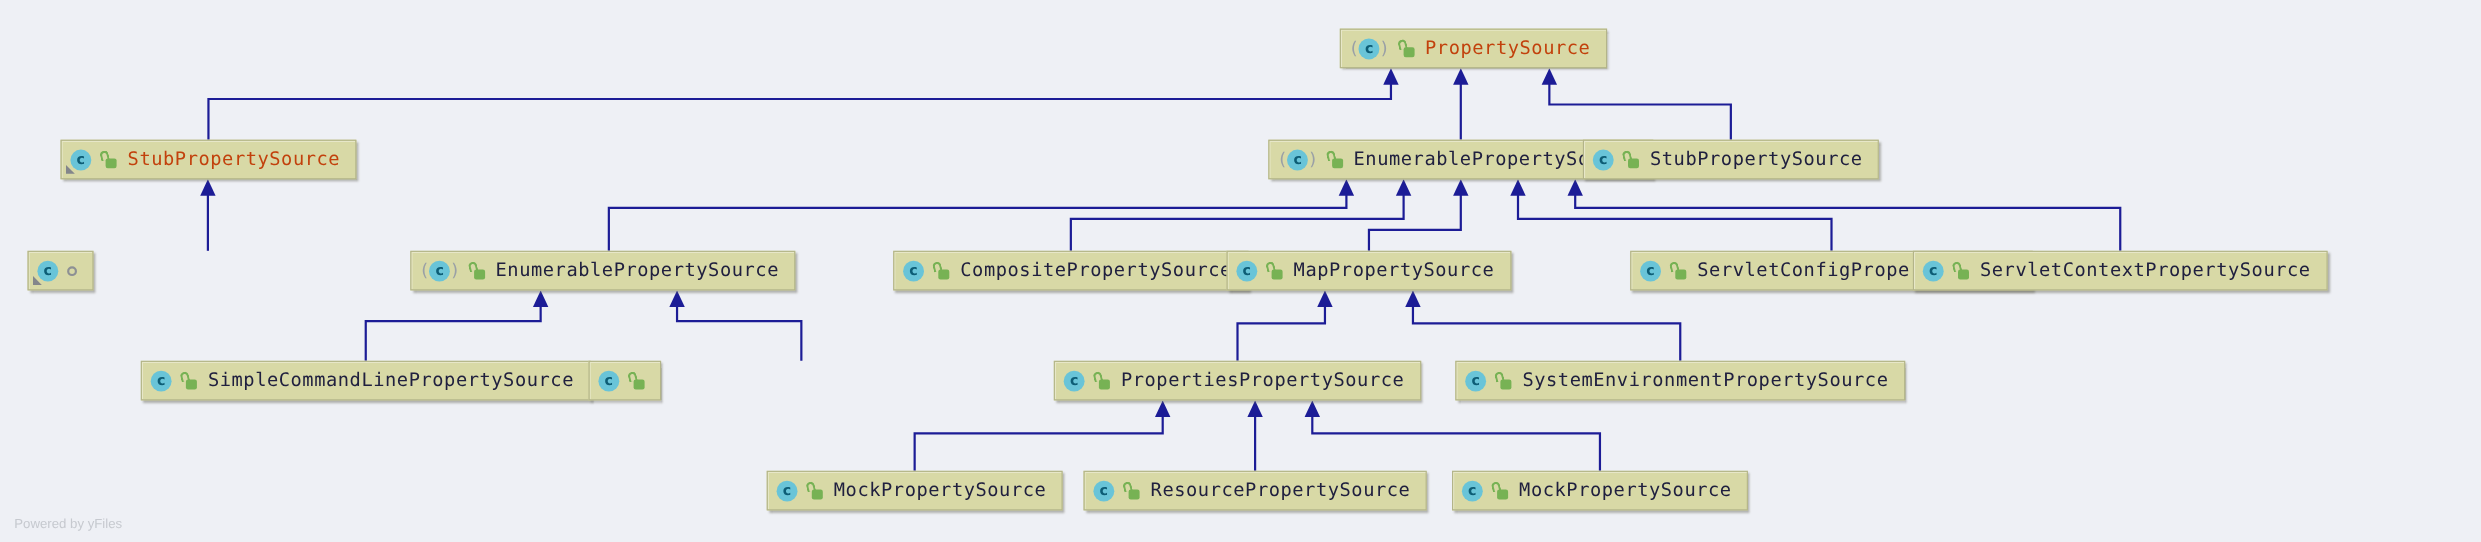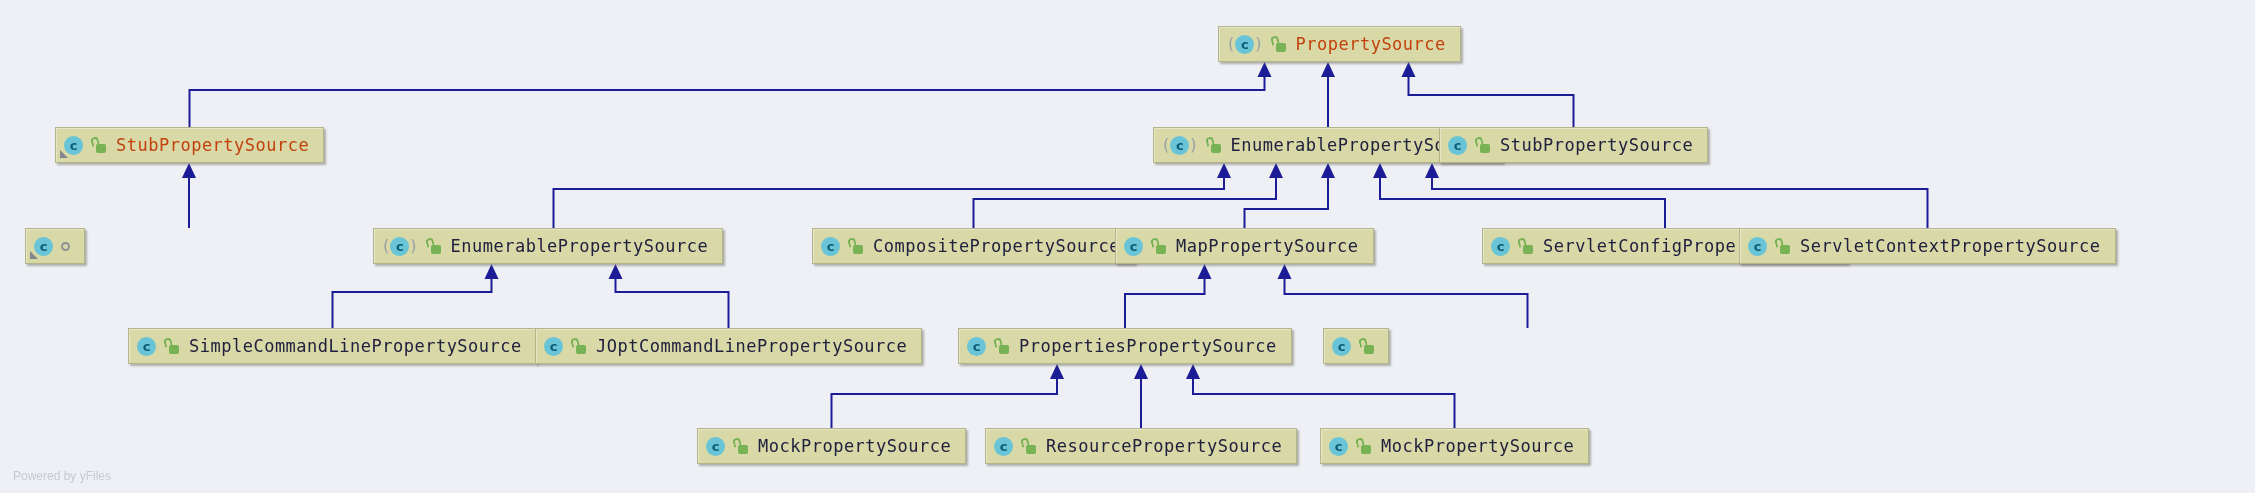--- a/index.html
+++ b/index.html
@@ -206,34 +206,34 @@
         <span class="cball">c</span>
       </span>
       <span class="vis lock"></span>
       <span class="label">SimpleCommandLinePropertySource</span>
     </div>
     <div class="node lbl-dark" style="left: 535px; top: 328px;">
       <span class="cicon">
         <span class="cball">c</span>
       </span>
       <span class="vis lock"></span>
-      <span class="label">JOptCommandLinePropertySource</span>
     </div>
     <div class="node lbl-dark" style="left: 958px; top: 328px;">
       <span class="cicon">
         <span class="cball">c</span>
       </span>
       <span class="vis lock"></span>
       <span class="label">PropertiesPropertySource</span>
     </div>
     <div class="node lbl-dark" style="left: 1323px; top: 328px;">
       <span class="cicon">
         <span class="cball">c</span>
       </span>
       <span class="vis lock"></span>
+      <span class="label">SystemEnvironmentPropertySource</span>
     </div>
     <div class="node lbl-dark" style="left: 697px; top: 428px;">
       <span class="cicon">
         <span class="cball">c</span>
       </span>
       <span class="vis lock"></span>
       <span class="label">MockPropertySource</span>
     </div>
     <div class="node lbl-dark" style="left: 985px; top: 428px;">
       <span class="cicon">

